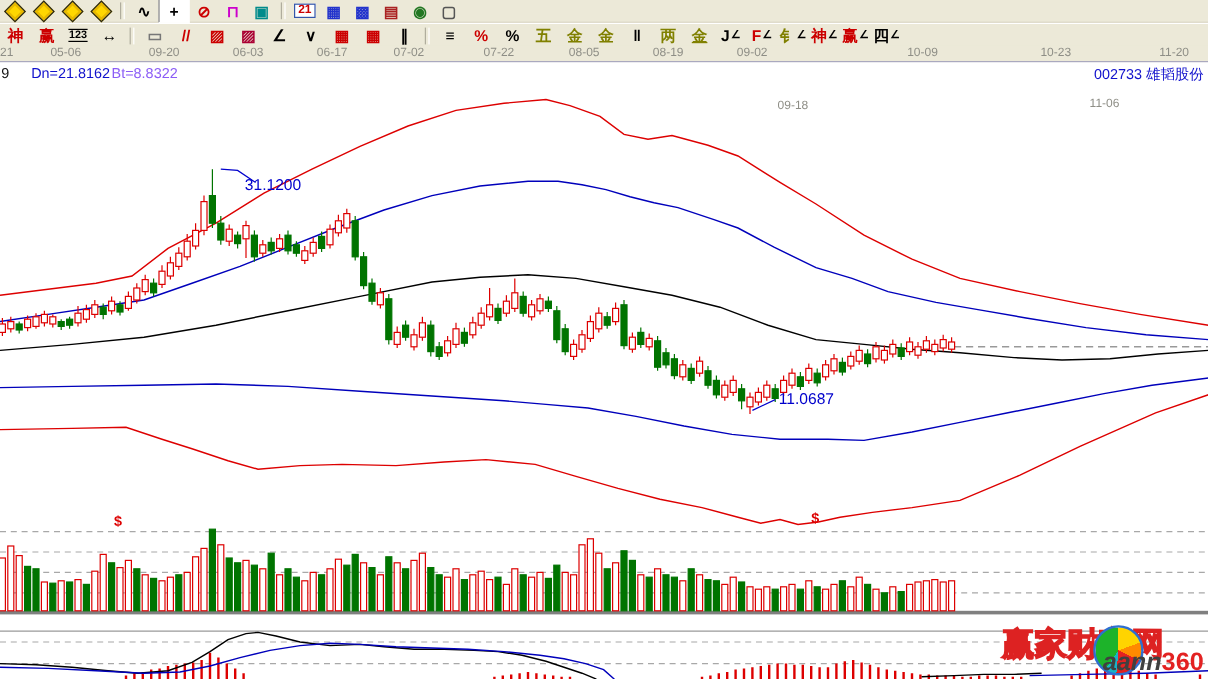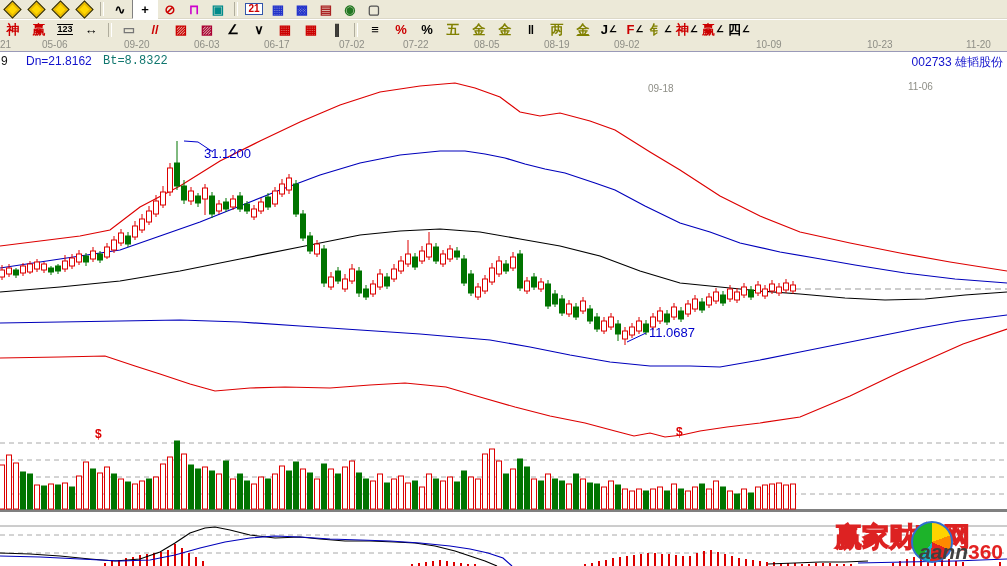--- a/index.html
+++ b/index.html
@@ -20,21 +20,21 @@
   .dmd{width:11px;height:11px;background:#ffd700;border:1px solid #222;transform:rotate(45deg);
     box-shadow:inset 0 0 0 2px #e6b800;}
   .sep{width:2px;height:14px;border-left:1px solid #b0ad9d;border-right:1px solid #ffffff;margin:0 4px;}
   #daterow{position:absolute;top:38px;left:0;width:1007px;height:13px;background:#ece9d8;
     border-bottom:1px solid #9a9ab8;}
   .dlabel{position:absolute;top:1px;font-size:10px;color:#8e8e86;white-space:nowrap;}
   #infobar{position:absolute;top:52px;left:0;width:1007px;height:17px;background:#fff;font-size:12px;}
   #infobar span{position:absolute;top:2px;white-space:nowrap;}
   #info-partial{left:1px;color:#111;}
   #info-dn{left:26px;color:#1111cc;}
-  #info-bt{left:103px;color:#0f766e;font-family:Liberation Mono, monospace;}
+  #info-bt{left:93px;color:#8b5cf6;}
   #stock-label{left:auto;right:4px;color:#1111cc;}
   #chartsvg{position:absolute;top:0;left:0;}
   #watermark{position:absolute;right:2px;bottom:0;width:170px;height:46px;pointer-events:none;}
   #wm-text{position:absolute;left:0;top:-1px;font-size:27px;font-weight:bold;letter-spacing:0px;
     color:#ffe8e8;-webkit-text-stroke:1.3px #dd2222;white-space:nowrap;}
   #wm-logo{position:absolute;left:76px;top:1px;width:42px;height:42px;border-radius:50%;
     border:2px solid #2f6fd0;box-sizing:border-box;
     background:conic-gradient(#ffd400 0 70deg,#ff8a00 70deg 115deg,#e32222 115deg 185deg,#18b4c6 185deg 215deg,#1db32a 215deg 360deg);}
   #wm-sub{position:absolute;left:84px;top:20px;font-size:21px;font-weight:bold;font-style:italic;white-space:nowrap;}
   #wm-aann{color:#404040;}
@@ -186,21 +186,21 @@
         <span style="color: rgb(0, 0, 0);">四</span>
         <span class="sub">∠</span>
       </div>
     </div>
   <div id="daterow">
       <span class="dlabel" style="left: 0px;">21</span>
       <span class="dlabel" style="left: 42px;">05-06</span>
       <span class="dlabel" style="left: 124px;">09-20</span>
       <span class="dlabel" style="left: 194px;">06-03</span>
       <span class="dlabel" style="left: 264px;">06-17</span>
-      <span class="dlabel" style="left: 339px;">07-02</span>
+      <span class="dlabel" style="left: 328px;">07-02</span>
       <span class="dlabel" style="left: 403px;">07-22</span>
       <span class="dlabel" style="left: 474px;">08-05</span>
       <span class="dlabel" style="left: 544px;">08-19</span>
       <span class="dlabel" style="left: 614px;">09-02</span>
       <span class="dlabel" style="left: 648px; margin-top: 44px;">09-18</span>
       <span class="dlabel" style="left: 756px;">10-09</span>
       <span class="dlabel" style="left: 826px; margin-left: 41px;">10-23</span>
       <span class="dlabel" style="left: 908px; margin-top: 42px;">11-06</span>
       <span class="dlabel" style="left: 966px;">11-20</span>
     </div>

